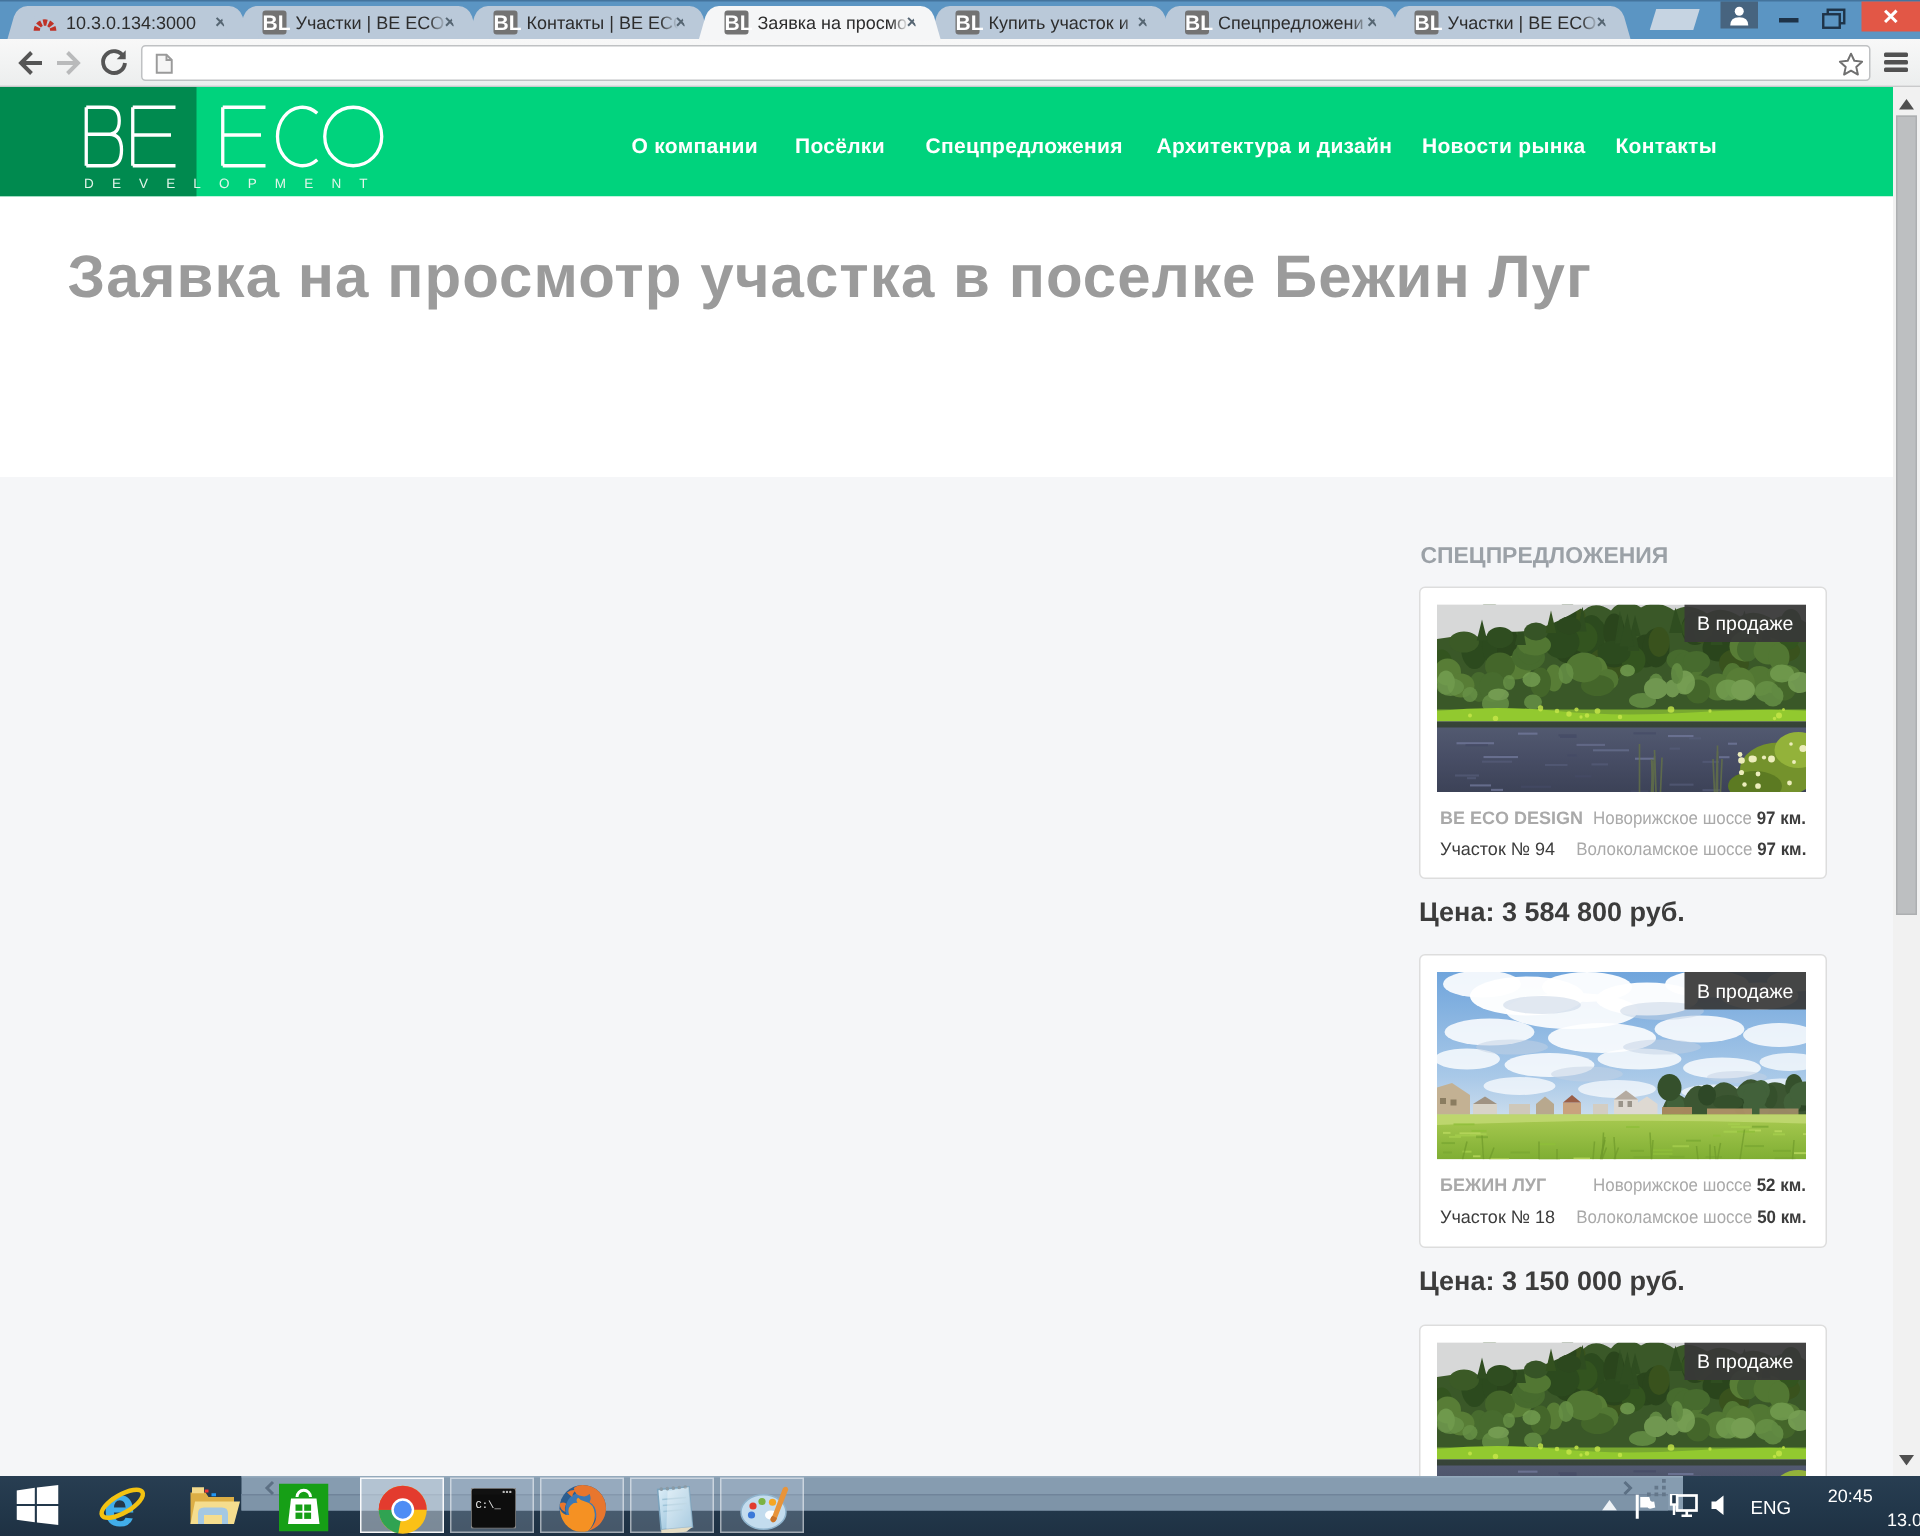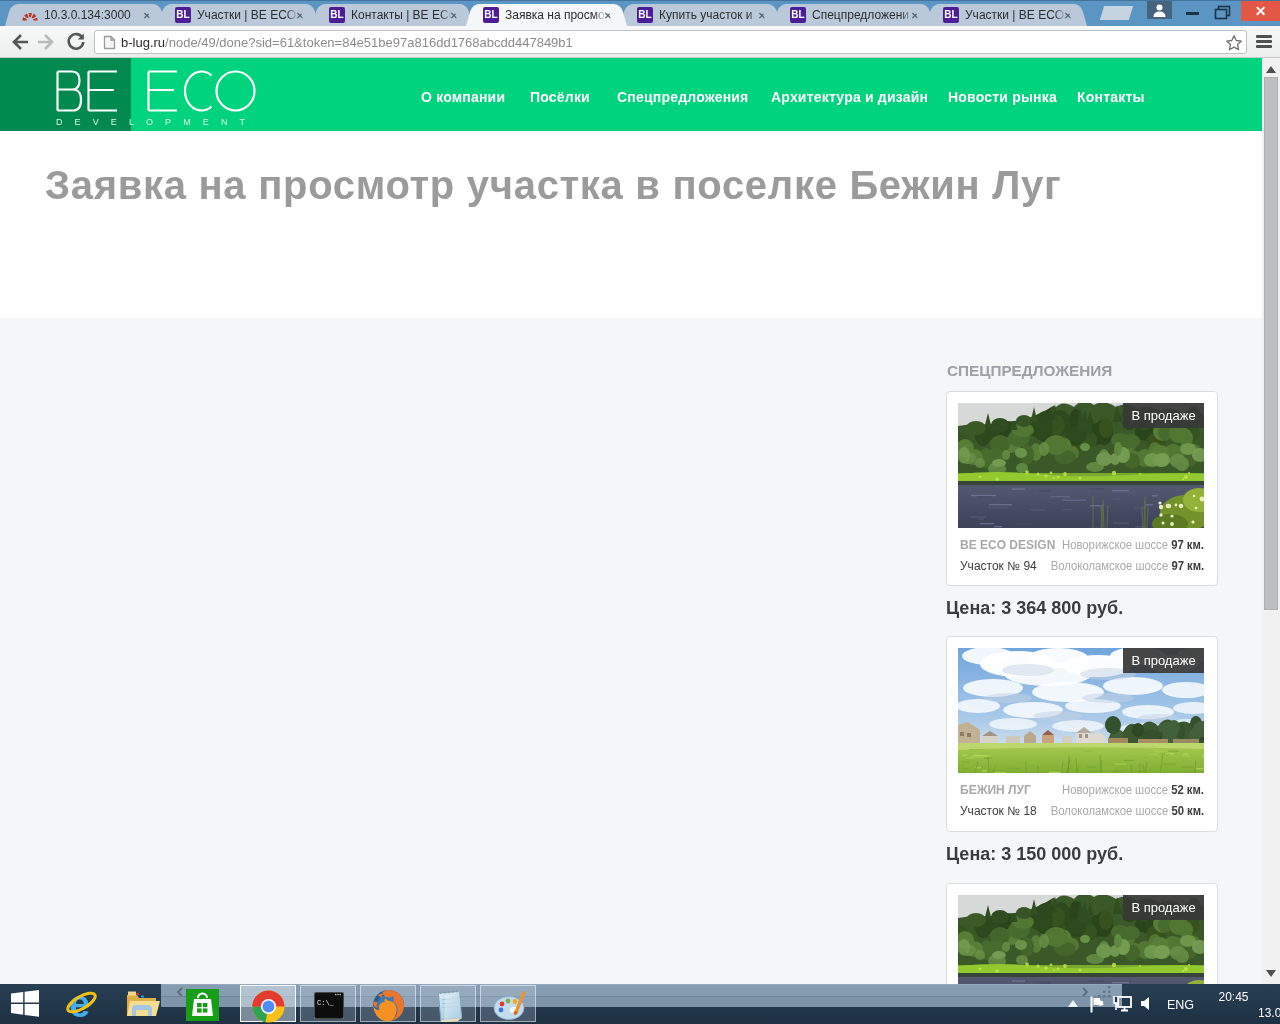--- a/index.html
+++ b/index.html
@@ -7,21 +7,21 @@
 
 #titlebar{position:absolute;left:0;top:0;width:1280px;height:26px;background:#5b95c3;border-top:1px solid #44749d}
 .tab{position:absolute;top:3px;height:23px;background:#bac9d9;border-radius:7px 7px 0 0}
 .tab:before,.tab:after{content:"";position:absolute;top:0;bottom:0;width:14px;background:inherit}
 .tab:before{left:-8px;transform:skewX(-16deg);border-radius:7px 2px 0 0}
 .tab:after{right:-8px;transform:skewX(16deg);border-radius:2px 7px 0 0}
 .tab.active{background:#f5f6f7;z-index:5}
 .tab .fav{position:absolute;left:6px;top:3px;width:16px;height:16px}
 .tab .ttl{position:absolute;left:28px;top:4px;width:101px;height:15px;overflow:hidden;font-size:12px;color:#2d2d2d;white-space:nowrap;-webkit-mask-image:linear-gradient(90deg,#000 88%,transparent)}
 .tab .cls{position:absolute;right:1px;top:5px;width:14px;height:13px;color:#566673;font-size:9.5px;line-height:13px;text-align:center;font-weight:bold}
-.bl{display:block;width:16px;height:16px;background:#4c1d95;color:#fff;font-weight:bold;font-size:10px;line-height:16px;text-align:center;border-radius:2px}
+.bl{display:block;width:16px;height:16px;background:#737373;color:#fff;font-weight:bold;font-size:14px;line-height:16px;text-align:center;border-radius:2px}
 #newtab{position:absolute;left:1102px;top:5px;width:29px;height:14px;background:#c6d4e2;transform:skewX(-17deg)}
 
 #profilebtn{position:absolute;left:1147px;top:0;width:25px;height:18px;background:#47647f}
 #mini{position:absolute;left:1186px;top:11px;width:13px;height:3px;background:#1e3348}
 #closebtn{position:absolute;left:1241px;top:0;width:39px;height:20px;background:#e25746;color:#fff;text-align:center;font-size:14px;line-height:20px;font-weight:bold}
 
 #toolbar{position:absolute;left:0;top:26px;width:1280px;height:32px;background:linear-gradient(#f8f8f8,#eceeee);border-bottom:1px solid #c9cacb}
 #urlbar{position:absolute;left:94px;top:4px;width:1153px;height:24px;background:#fff;border:1px solid #bfc1c3;border-radius:3px}
 #urltext{position:absolute;left:26px;top:4px;font-size:13px;color:#8b8b8b;white-space:nowrap}
 #urltext b{color:#2c2c2c;font-weight:normal}
@@ -120,21 +120,20 @@
     </svg>
   <svg style="position:absolute;left:65px;top:5px" width="22" height="22" viewBox="0 0 22 22">
       <path d="M17.5 7 A 7.3 7.3 0 1 0 18.3 11" fill="none" stroke="#555" stroke-width="2.6"></path>
       <path d="M18.8 2.5 L18.8 8.5 L12.8 8.5 Z" fill="#555"></path>
     </svg>
   <div id="urlbar">
     <svg style="position:absolute;left:8px;top:4px" width="13" height="15" viewBox="0 0 13 15">
         <path d="M1.5 1.5 H8 L11.5 5 V13.5 H1.5 Z" fill="#f6f6f6" stroke="#9a9a9a" stroke-width="1.3"></path>
         <path d="M8 1.5 V5 H11.5" fill="none" stroke="#9a9a9a" stroke-width="1.3"></path>
       </svg>
-    <div id="urltext"><b>b-lug.ru</b>/node/49/done?sid=61&amp;token=84e51be97a816dd1768abcdd447849b1</div>
     <svg style="position:absolute;left:1130px;top:3px" width="18" height="18" viewBox="0 0 18 18">
         <path d="M9 1.8 L11.2 6.5 L16.4 7.1 L12.5 10.6 L13.6 15.7 L9 13.1 L4.4 15.7 L5.5 10.6 L1.6 7.1 L6.8 6.5 Z" fill="none" stroke="#707070" stroke-width="1.3" stroke-linejoin="round"></path>
       </svg>
   </div>
   <div style="position:absolute;left:1256px;top:9px;width:16px;height:3px;background:#515151;border-radius:1px"></div>
   <div style="position:absolute;left:1256px;top:14px;width:16px;height:3px;background:#515151;border-radius:1px"></div>
   <div style="position:absolute;left:1256px;top:19px;width:16px;height:3px;background:#515151;border-radius:1px"></div>
 </div>
 
 <div id="page">
@@ -169,21 +168,21 @@
           </svg><div class="vlabel">В продаже</div></div>
       <div class="r1">
           <span class="lft">BE ECO DESIGN</span>
           <span class="rgt">Новорижское шоссе <b>97 км.</b></span>
         </div>
       <div class="r2">
           <span class="lft2">Участок № 94</span>
           <span class="rgt">Волоколамское шоссе <b>97 км.</b></span>
         </div>
     </div>
-    <div class="price" style="top:280px">Цена: 3 364 800 руб.</div>
+    <div class="price" style="top:280px">Цена: 3 584 800 руб.</div>
 
     <div class="card" style="top:318px;height:196px">
       <div class="photo"><svg width="246" height="125">
             <use href="#sceneB"></use>
           </svg><div class="vlabel">В продаже</div></div>
       <div class="r1">
           <span class="lft">БЕЖИН ЛУГ</span>
           <span class="rgt">Новорижское шоссе <b>52 км.</b></span>
         </div>
       <div class="r2">

